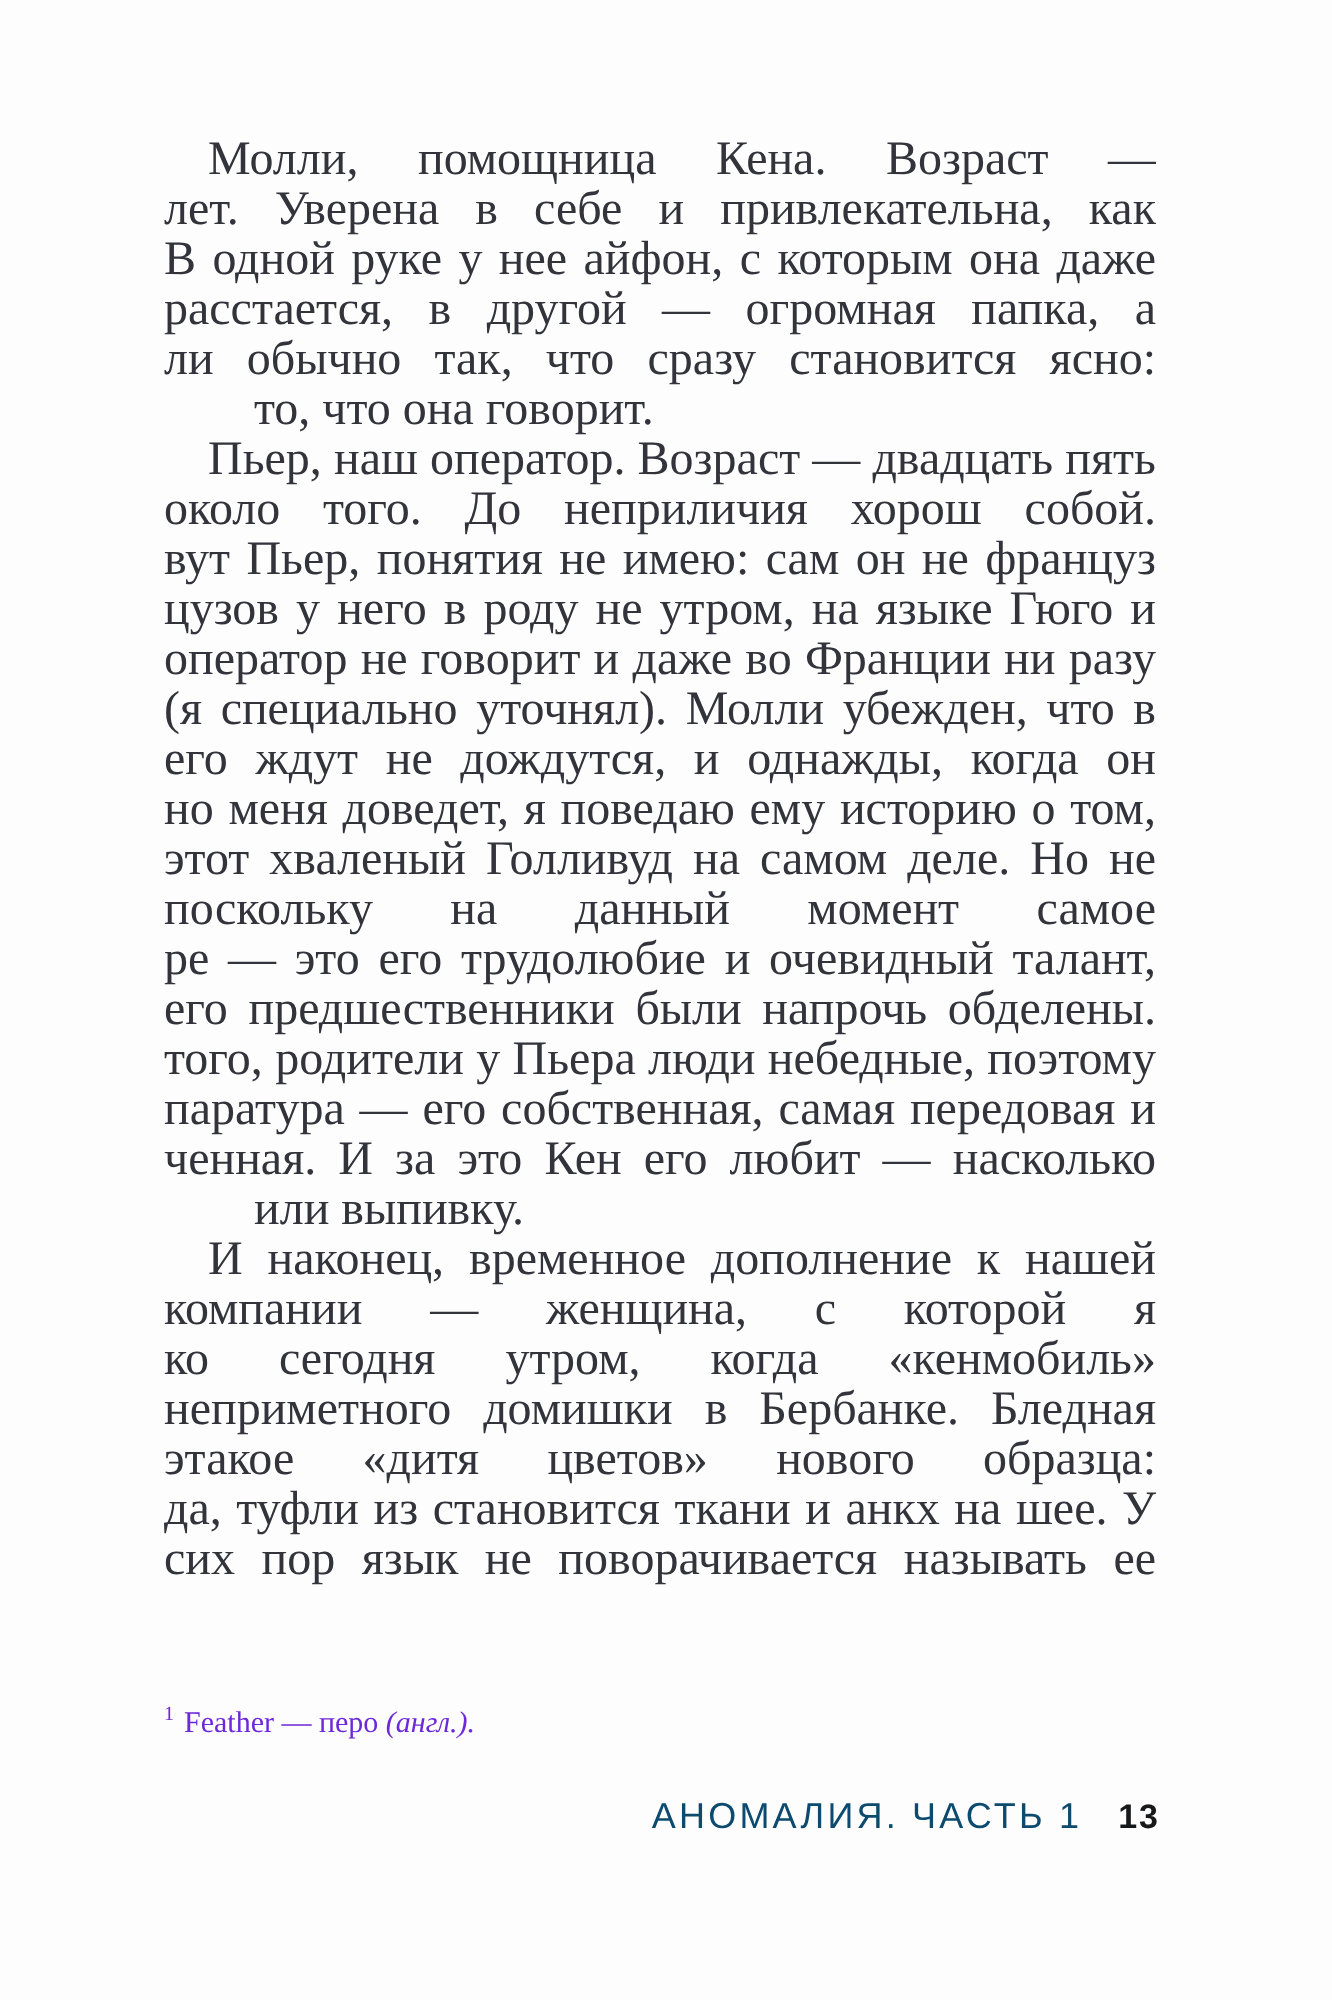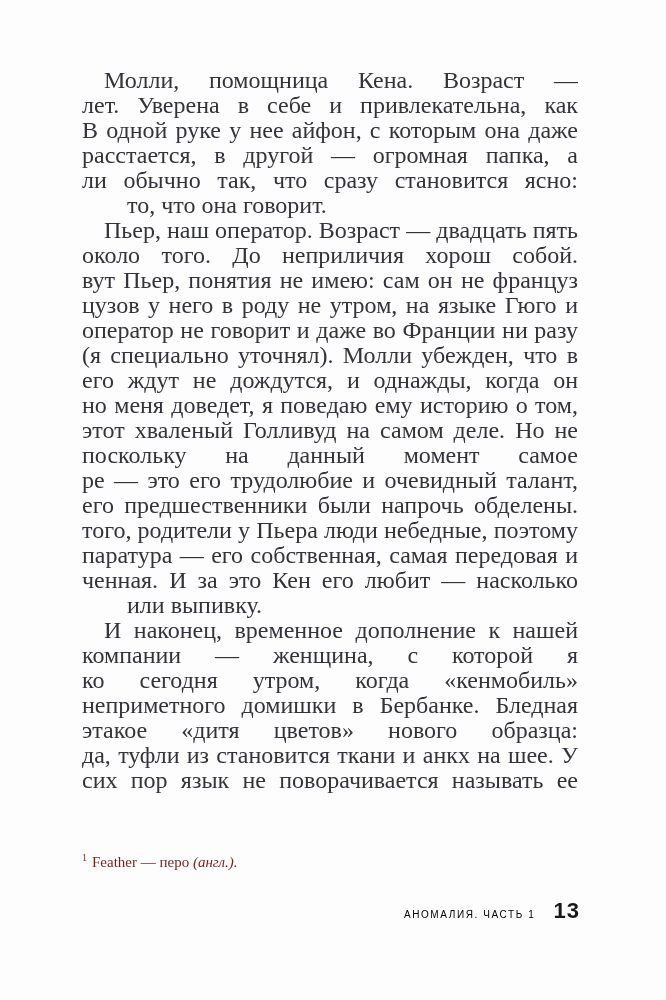--- a/index.html
+++ b/index.html
@@ -48,47 +48,47 @@
     text-align-last: left;
     margin-left: 45px;
   }
   .footnote {
     position: absolute;
     left: 82px;
     top: 851px;
     width: 496px;
     font-size: 15px;
     line-height: 22px;
-    color: #7f1d1d;
+    color: #6d28d9;
   }
   .fn-marker {
     font-size: 10px;
     vertical-align: super;
     line-height: 0;
     margin-right: 5px;
   }
   .fn-italic {
     font-style: italic;
   }
   .page-footer {
     position: absolute;
     top: 898px;
     right: 86px;
     display: flex;
     align-items: baseline;
     gap: 18px;
     font-family: "Liberation Sans", sans-serif;
   }
   .running-title {
-    font-size: 10px;
+    font-size: 18px;
     letter-spacing: 1.6px;
-    color: #000000;
+    color: #0c4a6e;
   }
   .page-number {
-    font-size: 22px;
+    font-size: 17px;
     font-weight: 700;
     letter-spacing: 1px;
     color: #17181a;
   }
 </style>
 </head>
 <body>
 
 <div class="page">
 

